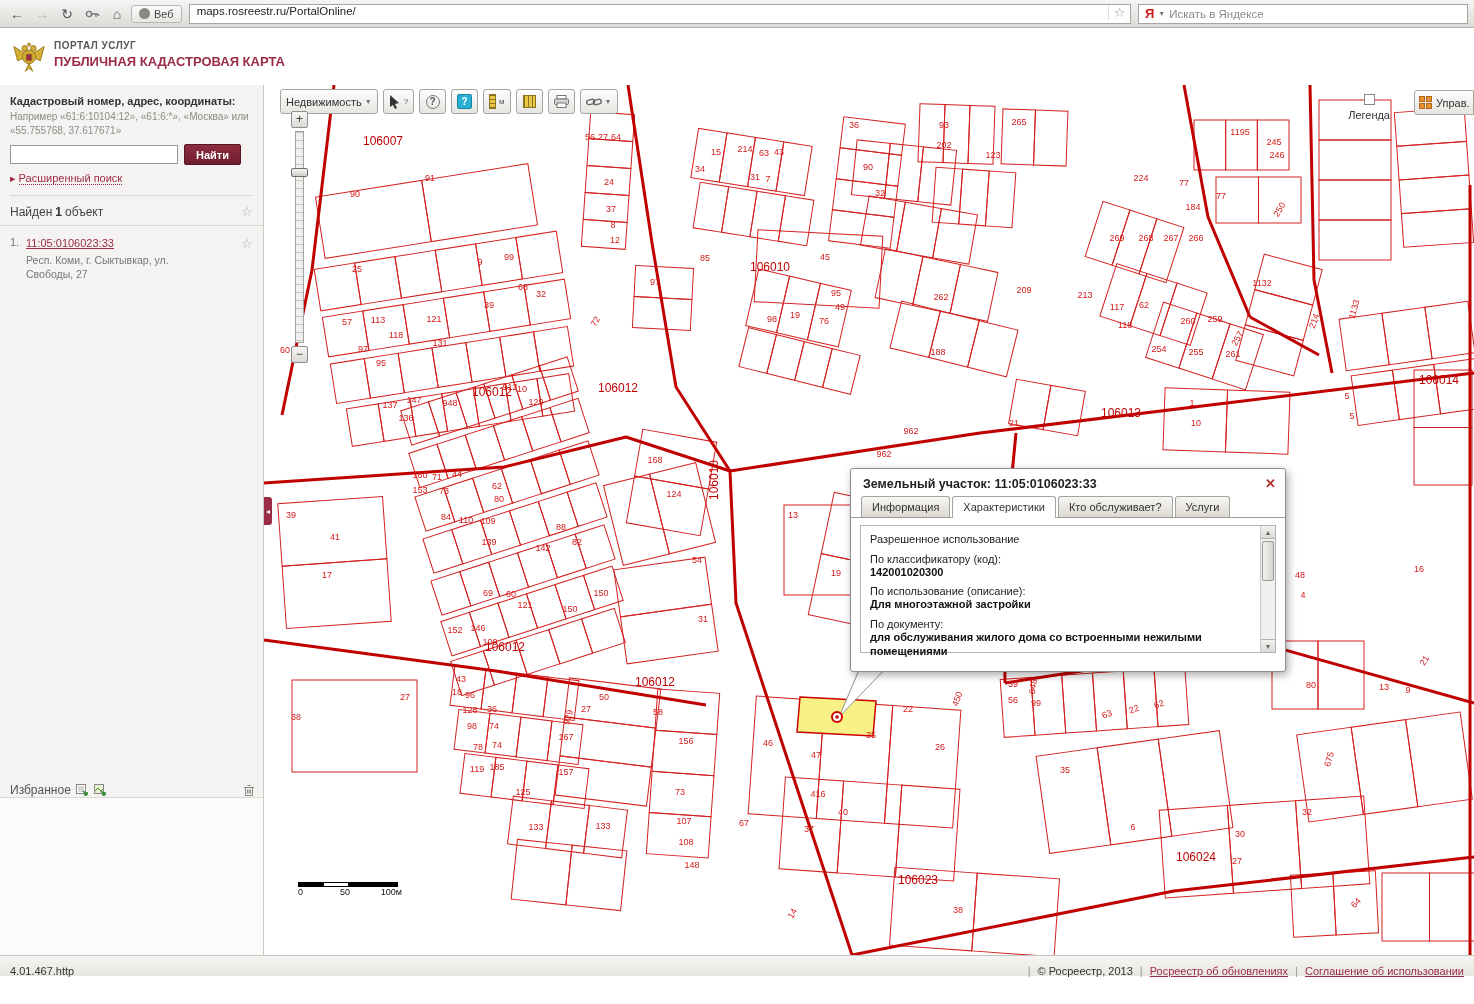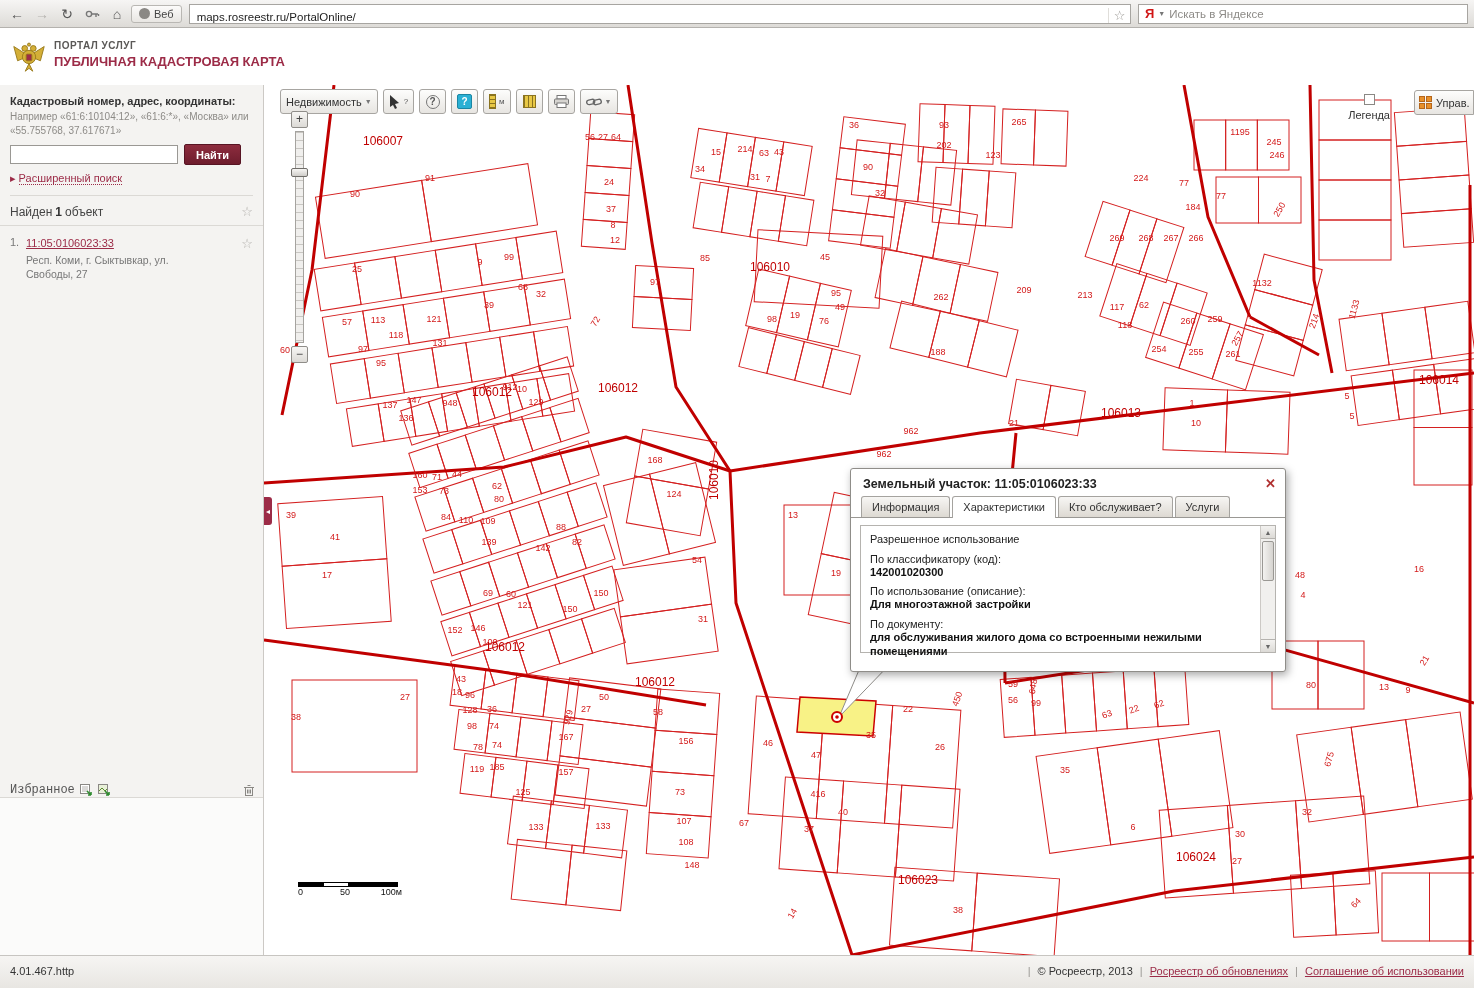--- a/index.html
+++ b/index.html
@@ -10,21 +10,21 @@
   #browser-bar { position:absolute; left:0; top:0; width:1474px; height:28px;
     background:linear-gradient(#f6f5f4,#dddbd7); border-bottom:1px solid #b4b2ae;
     display:flex; align-items:center; padding:0 6px; gap:3px; }
   .bicon { width:22px; height:20px; display:flex; align-items:center; justify-content:center;
     color:#555; font-size:14px; border-radius:3px; }
   .bicon.disabled { color:#b5b3af; }
   .chip { display:flex; align-items:center; gap:4px; padding:2px 7px; border:1px solid #b9b7b3;
     border-radius:3px; background:linear-gradient(#fcfbfa,#e8e6e2); font-size:11px; color:#444; }
   .chip-dot { width:11px; height:11px; border-radius:50%; background:#8a8884; display:inline-block; }
   .url-box { flex:1; height:20px; margin:4px 4px; background:#fff; border:1px solid #a7a5a1;
-    display:flex; align-items:flex-end; }
+    display:flex; align-items:flex-start; }
   .url-box input { flex:1; border:none; outline:none; font-size:11.5px; color:#222; padding:0 7px;
     font-family:"Liberation Sans",sans-serif; background:transparent; }
   .url-star { width:22px; text-align:center; color:#9a9894; font-size:13px; border-left:1px solid #e0deda; }
   .ysearch { width:330px; height:20px; background:#fff; border:1px solid #a7a5a1;
     display:flex; align-items:center; gap:4px; padding:0 6px; }
   .ya-logo { color:#d01515; font-weight:bold; font-size:13px; }
   .caret { font-size:7px; color:#777; }
   .ysearch-text { color:#8d8b87; font-size:11.5px; }
 
   
@@ -52,21 +52,21 @@
   .results-head .t1 { font-size:12px; color:#444; }
   .results-head b { margin:0 3px; }
   .star { margin-left:auto; color:#b3b1ad; font-size:13px; }
   .result-item { padding:10px 10px 0 10px; display:flex; }
   .res-idx { color:#777; font-size:11px; width:16px; }
   .res-main { flex:1; }
   #res-link { font-size:11px; color:#9c2b47; text-decoration:underline; }
   #res-addr { font-size:10.5px; color:#777; margin-top:3px; width:180px; line-height:1.35; }
   .res-star { color:#b3b1ad; font-size:13px; margin-left:4px; }
   #sb-bottom { position:absolute; left:0; right:0; top:712px; bottom:0; background:#fbfbfa; border-top:1px solid #dbd9d5; }
-  #favorites-row { position:absolute; left:10px; right:8px; top:698px; display:flex; align-items:center; gap:5px;font-family:Liberation Mono, monospace; }
+  #favorites-row { position:absolute; left:10px; right:8px; top:698px; display:flex; align-items:center; gap:5px; }
   #favorites-label { font-size:12px; color:#555; }
   .mini-ic { display:inline-flex; }
   .trash { margin-left:auto; }
 
   
   #map { position:absolute; left:264px; top:85px; width:1210px; height:870px; background:#fff; overflow:hidden; }
   #map-svg { position:absolute; left:0; top:0; }
   .road { stroke:#c00000; stroke-width:3; fill:none; stroke-linejoin:round; }
   .parcel { stroke:#d42020; stroke-width:1; fill:none; }
   .qlabel { fill:#c00000; font-size:12px; font-family:"Liberation Sans",sans-serif; }
@@ -135,21 +135,21 @@
   .plab { width:168px; color:#222; flex-shrink:0; }
   .pval { flex:1; font-weight:bold; color:#111; line-height:1.3; }
   #pop-scroll { position:absolute; right:0; top:0; bottom:0; width:15px; background:#f1f0ee; border-left:1px solid #ccc9c5; }
   .sarr { height:13px; background:linear-gradient(#f3f2f0,#dcdad6); border-bottom:1px solid #b5b3af;
     font-size:7px; color:#666; text-align:center; line-height:13px; }
   .sarr.down { position:absolute; bottom:0; left:0; right:0; border-top:1px solid #b5b3af; border-bottom:none; }
   #sthumb { position:absolute; left:1px; top:15px; width:12px; height:40px;
     background:linear-gradient(90deg,#f3f2f0,#d6d4d0); border:1px solid #9a9894; border-radius:2px; }
 
   
-  #footer { position:absolute; left:0; top:955px; width:1474px; height:33px;
+  #footer { position:absolute; left:0; top:955px; width:1474px; height:21px;
     background:linear-gradient(#f6f5f3,#e8e6e2); border-top:1px solid #c7c5c1; }
   #footer-version { position:absolute; left:10px; top:9px; font-size:11px; color:#333; }
   #footer-right { position:absolute; right:10px; top:9px; display:flex; gap:7px; font-size:11px; align-items:center; }
   #footer-right .sep { color:#9a9894; }
   #footer-copy { color:#333; }
   .flink { color:#9c2b47; text-decoration:underline; }
 </style>
 </head>
 <body>
 

